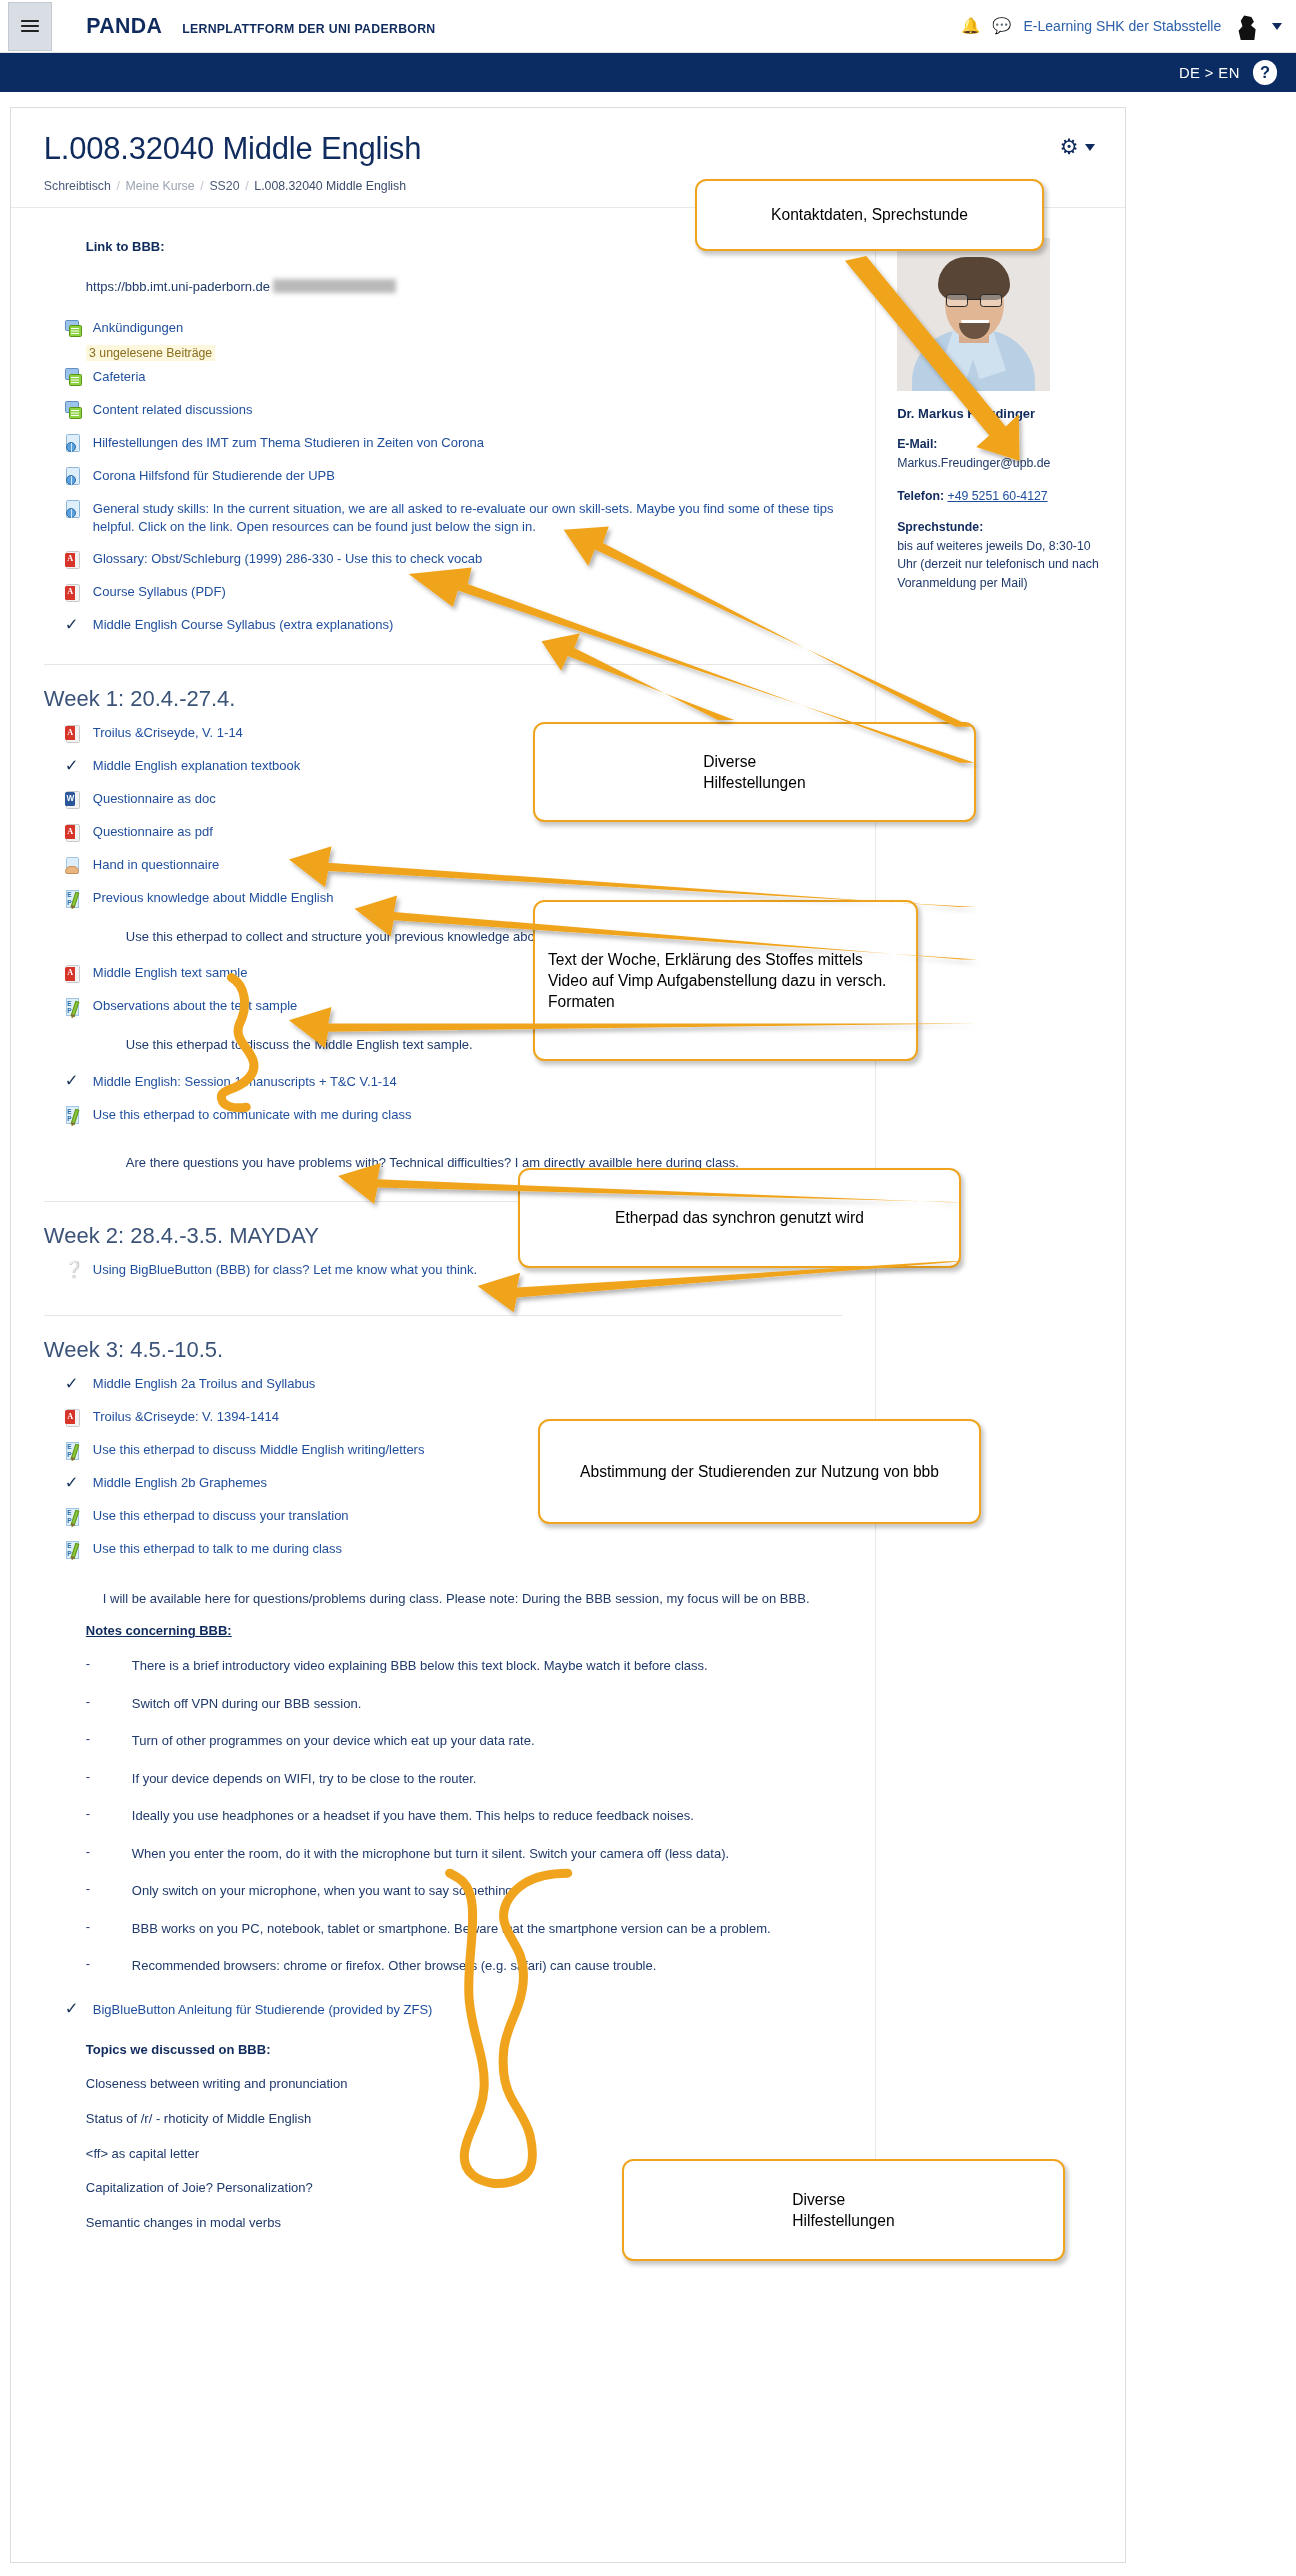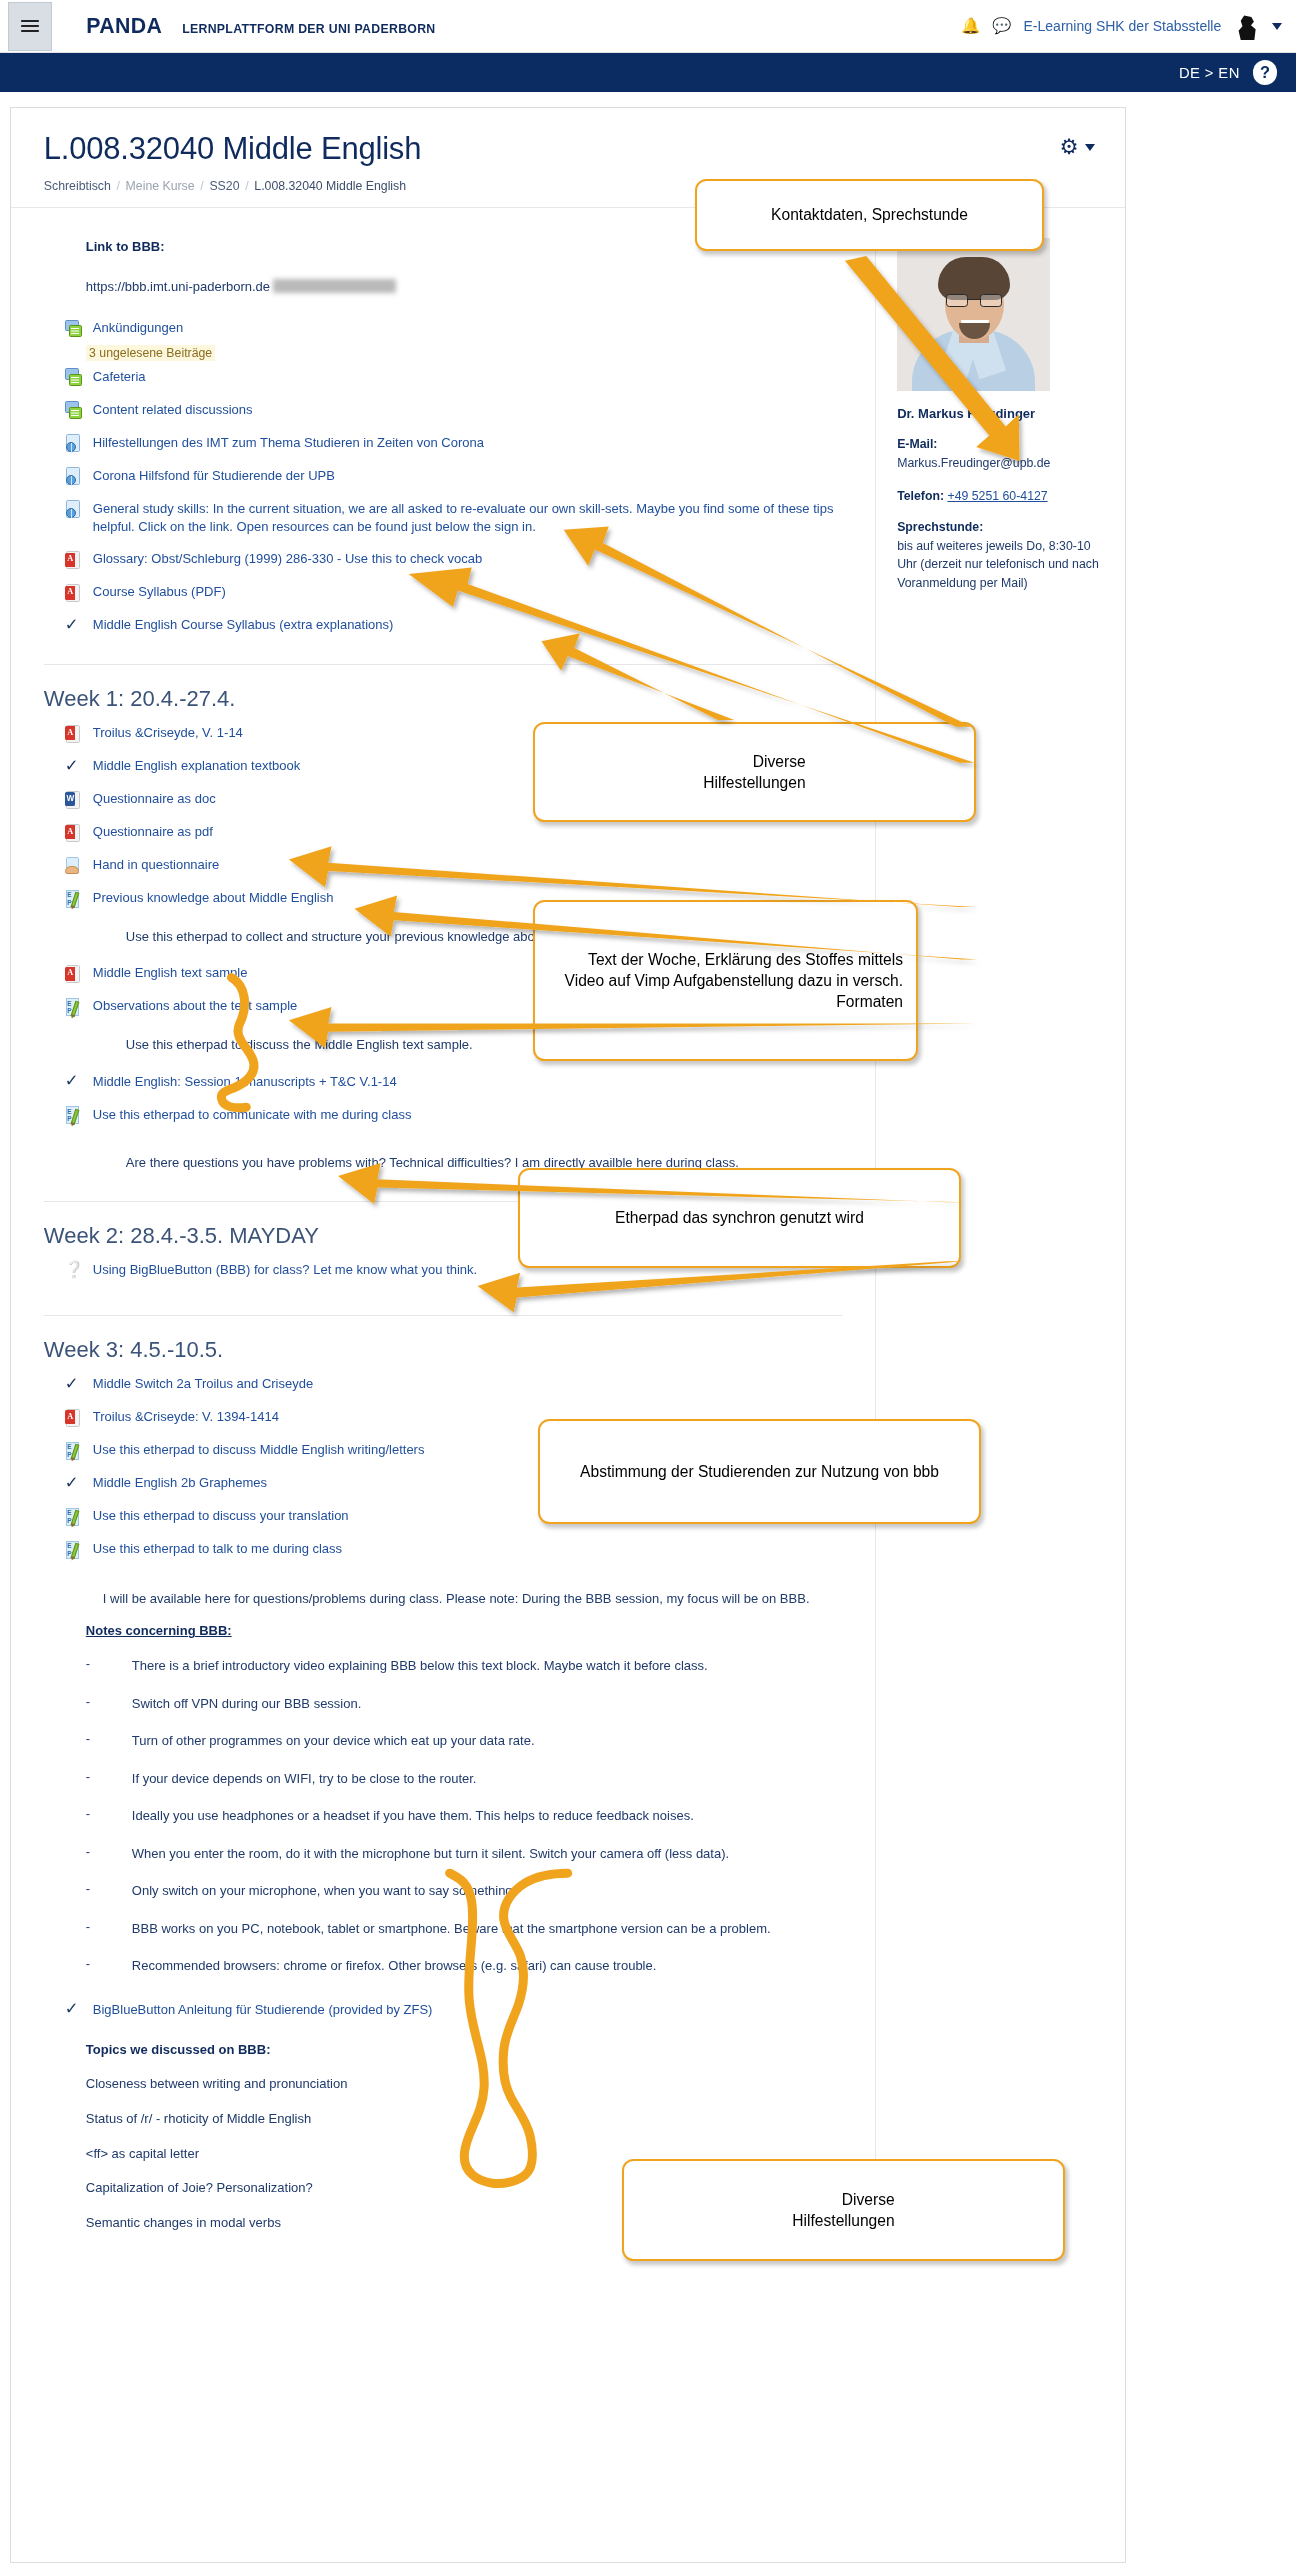--- a/index.html
+++ b/index.html
@@ -140,21 +140,21 @@
   .bullet .dash { width:46px; flex:none; }
   .bullet .txt { max-width:820px; line-height:1.5; }
   .topichead { margin:14.8px 0 0 75px; font-size:13px; font-weight:700; color:#0f2a5c; }
   .topic { margin:19.7px 0 0 75px; font-size:13px; color:#1f3a6b; }
 
   
   #overlay { position:absolute; left:0; top:0; width:1297px; height:2576px; pointer-events:none; z-index:50; }
   .callout {
     position:absolute; background:#ffffff; border:2.5px solid #f0a41e; border-radius:11.5px;
     box-shadow:2.5px 3.3px 4.1px rgba(0,0,0,.22);
-    color:#000; font-size:15.6px; text-align:right; line-height:1.35;
+    color:#000; font-size:15.6px; text-align:left; line-height:1.35;
     display:flex; align-items:center; justify-content:center; padding:8.2px 13px;
     pointer-events:auto;
   }
   #cal-contact  { left:695px; top:179px;  width:349px; height:72px; }
   #cal-help1    { left:533px; top:722px;  width:443px; height:100px; }
   #cal-week1    { left:533px; top:900px; width:385px; height:161px; }
   #cal-ether    { left:518px; top:1168px; width:443px; height:100px; }
   #cal-vote     { left:538px; top:1419px; width:443px; height:105px; }
   #cal-help2    { left:622px; top:2159px; width:443px; height:102px; }
 </style>
@@ -373,21 +373,21 @@
           <span class="ic ic-choice">❔</span>
           <span class="lbl">Using BigBlueButton (BBB) for class? Let me know what you think.</span>
         </div>
       </div>
 
       <div class="weekrule" style="margin-top:28px"></div>
       <div class="weekhead">Week 3: 4.5.-10.5.</div>
       <div>
         <div class="item">
           <span class="ic ic-check">✓</span>
-          <span class="lbl">Middle Switch 2a Troilus and Criseyde</span>
+          <span class="lbl">Middle English 2a Troilus and Syllabus</span>
         </div>
         <div class="item">
           <span class="ic ic-pdf">
               <span class="page"></span>
               <span class="red"></span>
             </span>
           <span class="lbl">Troilus &amp;Criseyde: V. 1394-1414</span>
         </div>
         <div class="item">
           <span class="ic ic-pad">

